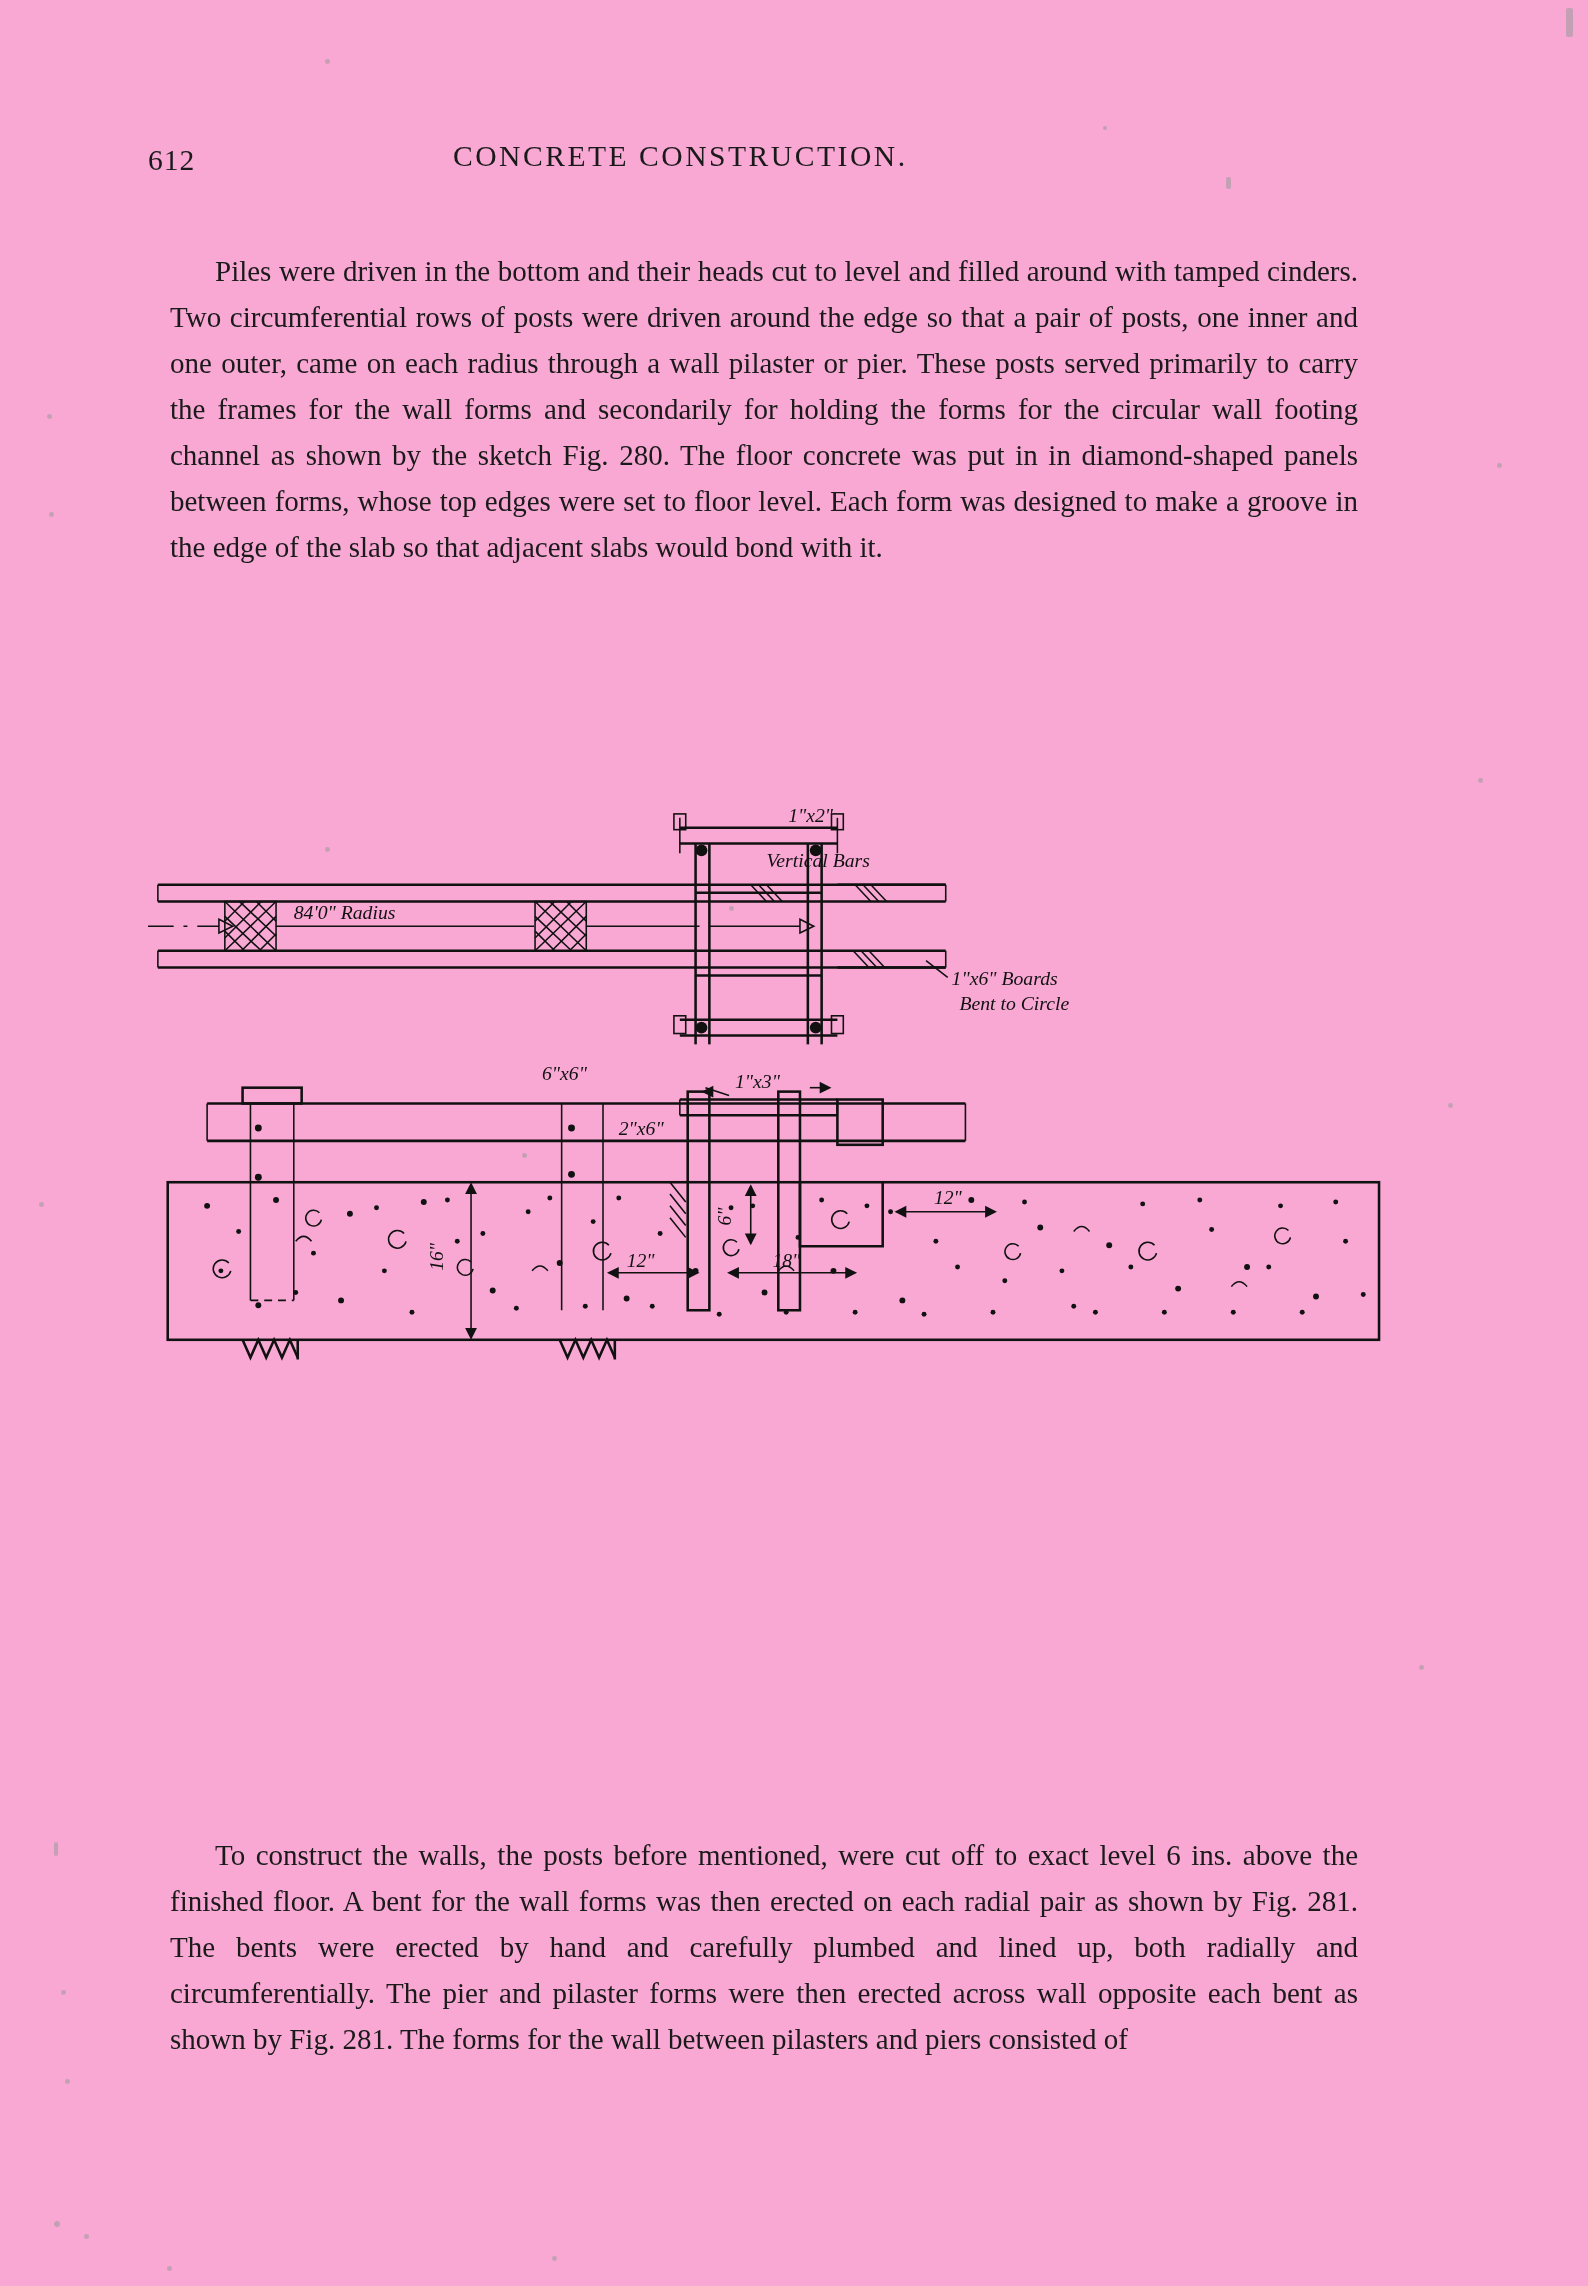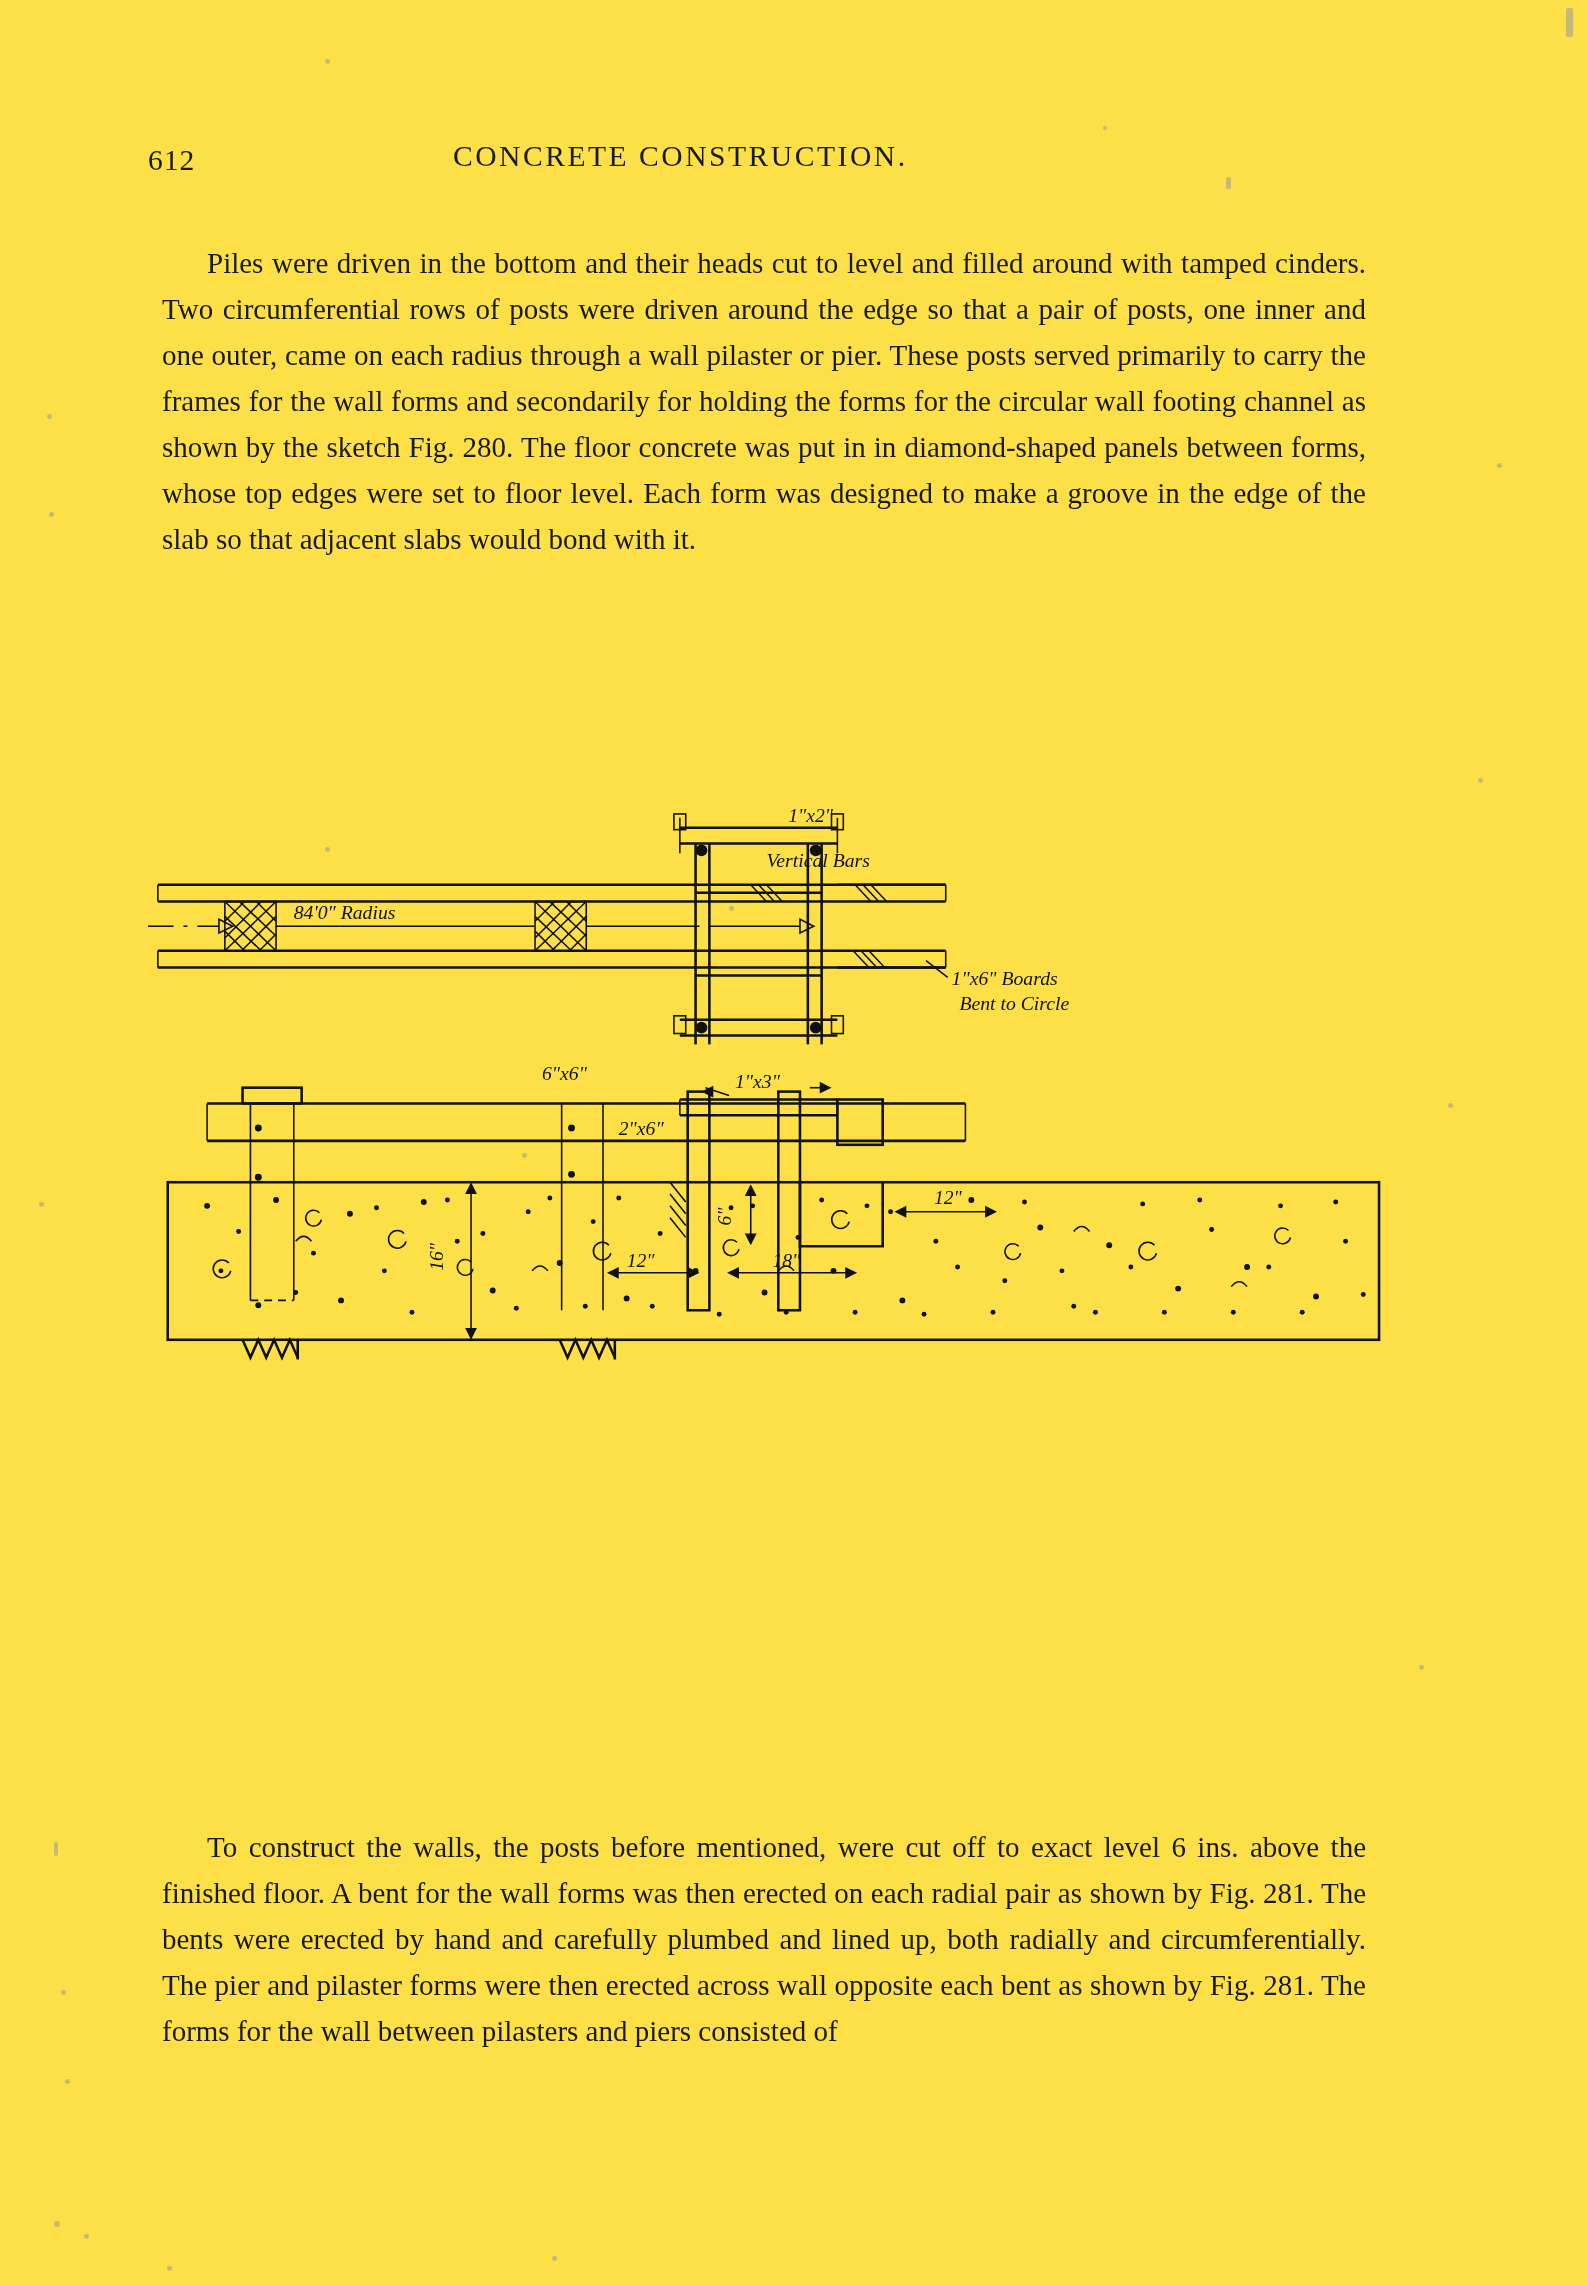--- a/index.html
+++ b/index.html
@@ -11,21 +11,21 @@
     width: 1589px;
     height: 2286px;
     position: relative;
     font-family: "Liberation Serif", serif;
     color: #1a1a1a;
     overflow: hidden;
   }
   .page {
     position: absolute;
     inset: 0;
-    background: #fde047;
+    background: #f9a8d4;
   }
   
   .speck {
     position: absolute;
     background: #999;
     border-radius: 50%;
     opacity: .55;
   }
   .header {
     position: absolute;
@@ -53,21 +53,21 @@
   .body-text {
     position: absolute;
     left: 158px;
     width: 1212px;
     font-size: 29px;
     line-height: 46px;
     text-align: justify;
     font-family: "Liberation Serif", serif;
   }
   .body-text p {
-    margin: 4px;
+    margin: 12px;
   }
   .indent {
     text-indent: 45px;
   }
   #para1 { top: 236px; }
   #para2 { top: 1665px; }
   #para3 { top: 1820px; }
 
   
   .figure {

